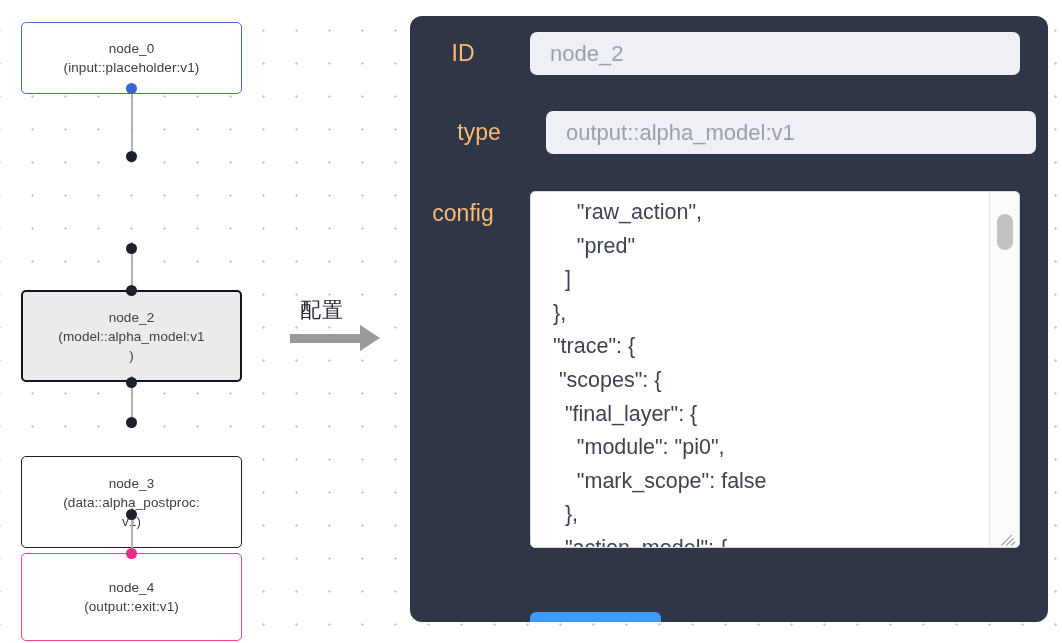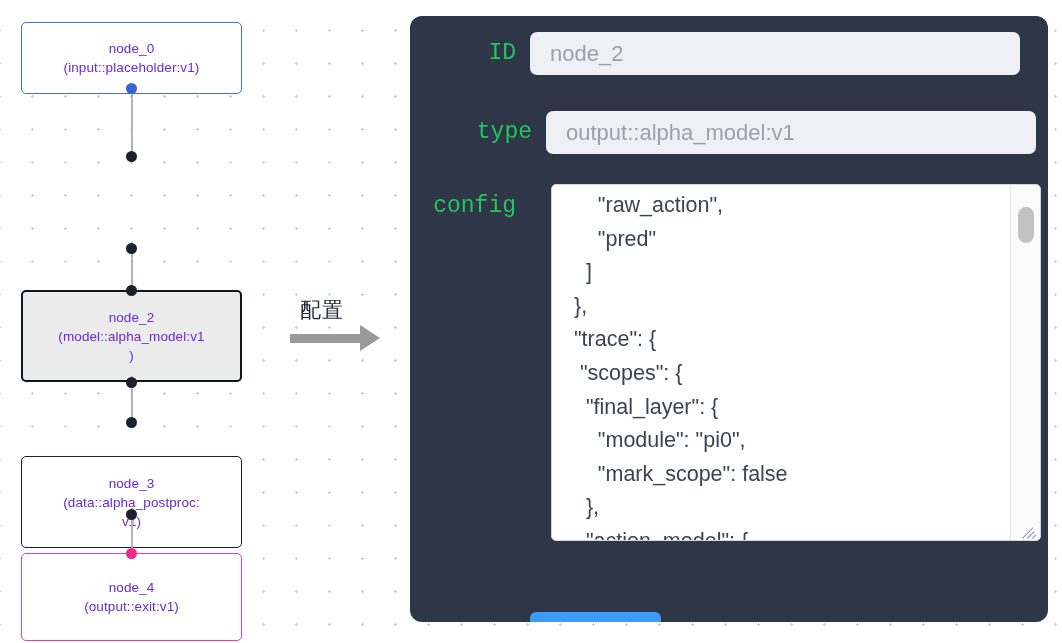--- a/index.html
+++ b/index.html
@@ -34,21 +34,21 @@
     position: absolute;
     width: 221px;
     left: 21px;
     background: #ffffff;
     border: 1.4px solid #1a202c;
     border-radius: 5px;
     display: flex; align-items: center; justify-content: center;
     text-align: center;
     font-size: 13.5px;
     line-height: 19px;
-    color: #6d28d9;
+    color: #404040;
     letter-spacing: .1px;
     padding: 4px 10px;
   }
   .node .node-text { white-space: pre-line; word-break: break-all; }
 
   .node.n0 { top: 22px;  height: 72px; border-color: #4a6fd4; }
   .node.n1 { top: 156px; height: 92px; }
   .node.n2 { top: 290px; height: 92px; background: #ebebeb; border-width: 2px; border-color: #111722; }
   .node.n3 { top: 416px; height: 92px; margin-top: 40px; }
   .node.n4 { top: 553px; height: 88px; border-color: #e4459a; }
@@ -97,47 +97,47 @@
   .panel {
     position: absolute;
     left: 410px; top: 16px;
     width: 638px; height: 606px;
     background: #2e3648;
     border-radius: 12px;
     overflow: hidden;
   }
   .field-row { display: flex; align-items: flex-start; }
   .field-label {
-    color: #22c55e;
+    color: #fdba74;
     font-size: 23px;
-    text-align: right;
+    text-align: center;
     width: 120px;
     flex: 0 0 120px;
     padding-right: 14px;
-    font-family: Liberation Mono, monospace;
+    font-family: Liberation Sans, sans-serif;
   }
   .field-input {
     background: #eef0f6;
     border: none;
     border-radius: 7px;
     height: 43px;
     width: 490px;
     display: flex; align-items: center;
     padding-left: 20px;
     color: #9aa0ad;
     font-size: 22px;
     font-family: "Liberation Sans", sans-serif;
   }
 
   .row-id   { position: absolute; left: 0;  top: 16px; width: 638px; }
   .row-id .field-label { line-height: 43px; }
   .row-type { position: absolute; left: 16px;  top: 95px; width: 638px; }
   .row-type .field-label { line-height: 43px; }
 
-  .row-config { position: absolute; left: 0; top: 168px; width: 638px; gap: 21px; }
+  .row-config { position: absolute; left: 0; top: 175px; width: 638px; }
   .row-config .field-label { line-height: 44px; }
 
   .textarea-wrap {
     position: relative;
     width: 490px;
     height: 357px;
     background: #ffffff;
     border-radius: 5px;
     overflow: hidden;
     border: 1px solid #d2d6dd;

